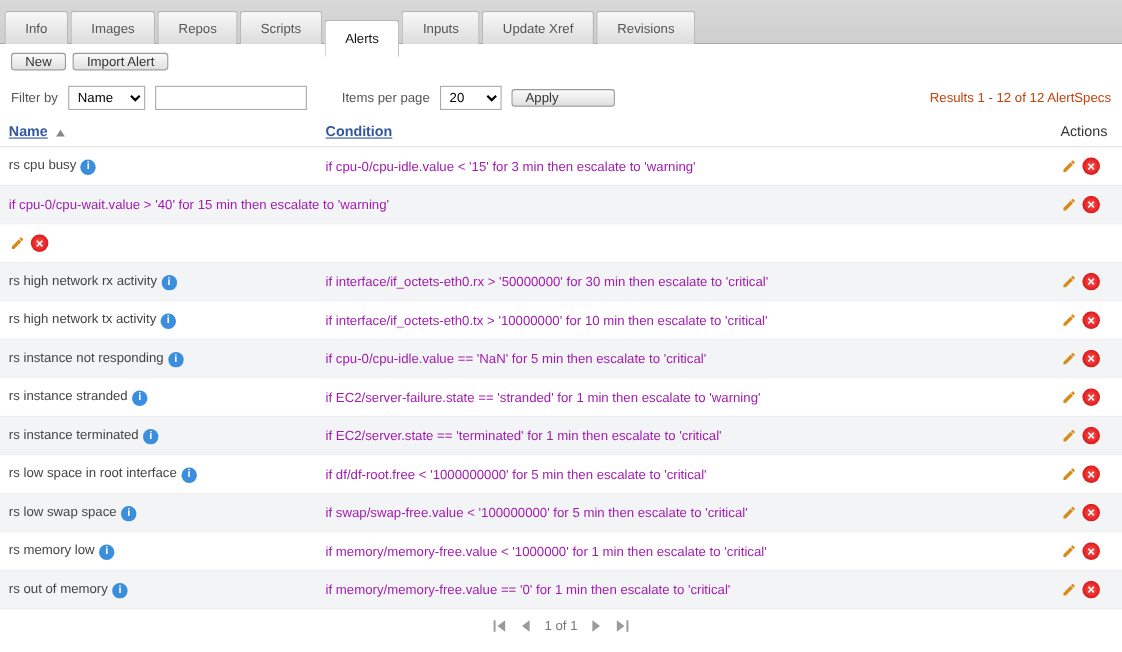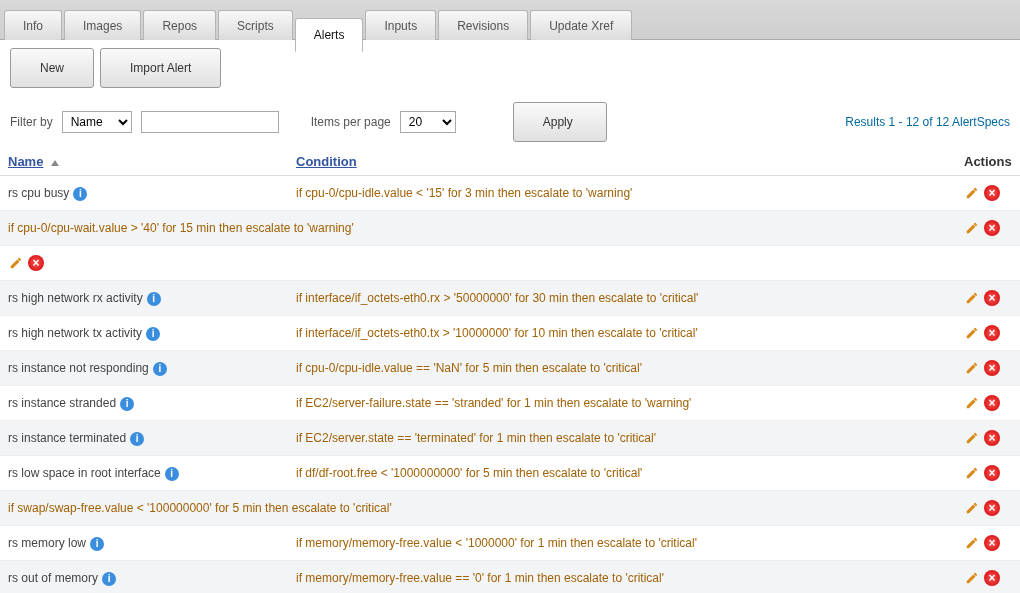--- a/index.html
+++ b/index.html
@@ -5,51 +5,51 @@
   html, body { margin:0; padding:0; font-family:"Lucida Grande","Segoe UI",Arial,sans-serif; font-size:12px; color:#333; background:#fff; }
   * { box-sizing:border-box; }
 
   
   .tab-strip { display:flex; align-items:flex-end; height:40px; background:linear-gradient(#d8d8d8,#cfcfcf); border-bottom:1px solid #aaa; padding-left:4px; }
   .tab { height:30px; display:flex; align-items:center; padding:0 18px; border:1px solid #b5b5b5; border-bottom:none; margin-right:2px; background:linear-gradient(#f8f8f8,#dcdcdc); color:#555; border-radius:3px 3px 0 0; cursor:pointer; position:relative; top:1px; }
   .tab.active { background:#fff; color:#111; top:13px; height:34px; border-bottom:1px solid #fff; }
   .tab.first { border-top-left-radius:4px; }
   
   .toolbar { padding:8px 10px; display:flex; gap:6px; }
-  .btn { height:40px; padding:0 29px; border:1px solid #999; border-radius:3px; background:linear-gradient(#fafafa,#e0e0e0); cursor:pointer; font-size:12px; color:#333; display:inline-flex; align-items:center; }
+  .btn { height:16px; padding:0 12px; border:1px solid #999; border-radius:3px; background:linear-gradient(#fafafa,#e0e0e0); cursor:pointer; font-size:12px; color:#333; display:inline-flex; align-items:center; }
 
   
   .filter-bar { display:flex; align-items:center; padding:6px 10px; gap:9px; }
   .filter-bar .label { color:#555; }
   .select, .textin { height:22px; border:1px solid #aaa; background:#fff; font-size:12px; padding:0 4px; }
   .select { min-width:56px; }
   .name-sel { width:70px; }
   .filter-text { width:138px; }
   .ipp-input { width:44px; }
-  .apply-btn { width:94px;margin-left:48px; }
+  .apply-btn { width:94px; }
   .spacer { flex:1; }
-  .results { color:#0369a1; }
+  .results { color:#c2410c; }
 
   
   .grid { width:100%; }
   .grid-head { display:flex; background:#fff; border-bottom:1px solid #ddd; }
   .grid-head .cell { padding:6px 8px; font-weight:bold; font-size:13px; color:#3256a0; }
   .name-col { width:288px; flex:0 0 288px; }
   .cond-col { flex:1; }
   .act-col  { width:64px; flex:0 0 64px; text-align:left; }
 
   .grid-head .link { text-decoration:underline; cursor:pointer; }
   .sort-up { display:inline-block; width:0; height:0; border-left:4px solid transparent; border-right:4px solid transparent; border-bottom:6px solid #888; margin-left:4px; vertical-align:middle; }
 
   .row { display:flex; align-items:center; height:35px; border-bottom:1px solid #eee; }
   .row:nth-child(odd){ background:#fff; }
   .row:nth-child(even){ background:#f3f4f6; }
   .cell { padding:0 8px; overflow:hidden; white-space:nowrap; text-overflow:ellipsis; }
   .row .name-col { color:#444; }
-  .row .cond-col { color:#a16207; }
+  .row .cond-col { color:#a21caf; }
   .row .act-col  { display:flex; gap:4px; justify-content:flex-start; }
 
   .info-icon { display:inline-flex; width:14px; height:14px; border-radius:50%; background:#3b8dde; color:#fff; font-size:10px; font-weight:bold; align-items:center; justify-content:center; margin-left:4px; line-height:1; cursor:help; }
 
   .icon-btn { width:16px; height:16px; display:inline-flex; align-items:center; justify-content:center; cursor:pointer; }
   .edit-icon svg { width:14px; height:14px; }
   .edit-icon svg path { fill:#d98b1a; }
   .del-icon { width:16px; height:16px; border-radius:50%; background:radial-gradient(#f55,#c00); color:#fff; font-weight:bold; font-size:12px; display:inline-flex; align-items:center; justify-content:center; line-height:1; }
 
   
@@ -60,22 +60,22 @@
 </head>
 <body>
 
 <div class="tab-strip" id="tab-strip">
     <div class="tab first">Info</div>
     <div class="tab">Images</div>
     <div class="tab">Repos</div>
     <div class="tab">Scripts</div>
     <div class="tab active">Alerts</div>
     <div class="tab">Inputs</div>
+    <div class="tab">Update Xref</div>
     <div class="tab">Revisions</div>
-    <div class="tab">Update Xref</div>
   </div>
 
 <div class="toolbar">
   <button class="btn">New</button>
   <button class="btn">Import Alert</button>
 </div>
 
 <div class="filter-bar">
   <span class="label">Filter by</span>
   <select class="select name-sel">
@@ -94,21 +94,21 @@
 
 <div class="grid">
   <div class="grid-head">
     <div class="cell name-col">
       <span class="link">Name</span>
       <span class="sort-up"></span>
     </div>
     <div class="cell cond-col">
       <span class="link">Condition</span>
     </div>
-    <div class="cell act-col" style="color:#333; font-weight:bold; text-decoration:none;">
+    <div class="cell act-col" style="color:#333; font-weight:normal; text-decoration:none;">
       <span>Actions</span>
     </div>
   </div>
   <div id="grid-body">
       <div class="row">
         <div class="cell name-col"><span>rs cpu busy</span><span class="info-icon">i</span></div>
         <div class="cell cond-col">if cpu-0/cpu-idle.value &lt; '15' for 3 min then escalate to 'warning'</div>
         <div class="cell act-col">
           <span class="icon-btn edit-icon">
             <svg viewBox="0 0 16 16">
@@ -205,20 +205,21 @@
         <div class="cell act-col">
           <span class="icon-btn edit-icon">
             <svg viewBox="0 0 16 16">
               <path d="M2 11.5V14h2.5l7.4-7.4-2.5-2.5L2 11.5zM13.7 4.9c.3-.3.3-.7 0-1l-1.6-1.6c-.3-.3-.7-.3-1 0l-1.2 1.2 2.5 2.5 1.3-1.1z"></path>
             </svg>
           </span>
           <span class="icon-btn del-icon">×</span>
         </div>
       </div>
       <div class="row">
+        <div class="cell name-col"><span>rs low swap space</span><span class="info-icon">i</span></div>
         <div class="cell cond-col">if swap/swap-free.value &lt; '100000000' for 5 min then escalate to 'critical'</div>
         <div class="cell act-col">
           <span class="icon-btn edit-icon">
             <svg viewBox="0 0 16 16">
               <path d="M2 11.5V14h2.5l7.4-7.4-2.5-2.5L2 11.5zM13.7 4.9c.3-.3.3-.7 0-1l-1.6-1.6c-.3-.3-.7-.3-1 0l-1.2 1.2 2.5 2.5 1.3-1.1z"></path>
             </svg>
           </span>
           <span class="icon-btn del-icon">×</span>
         </div>
       </div>

